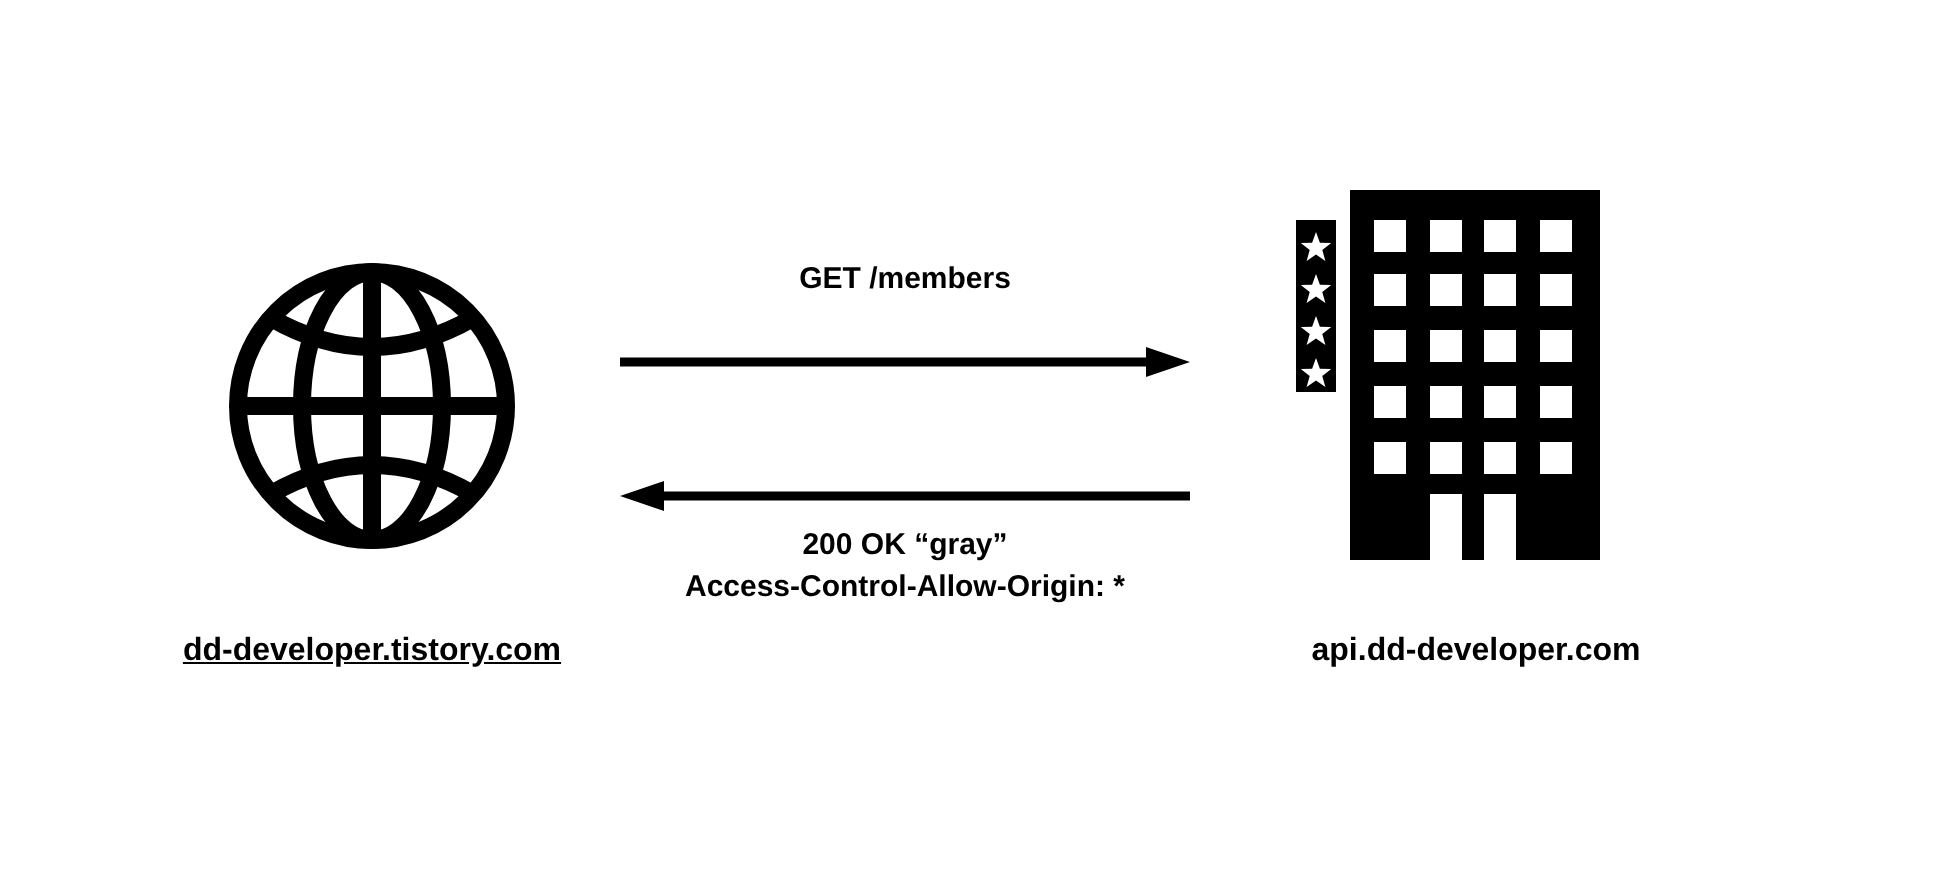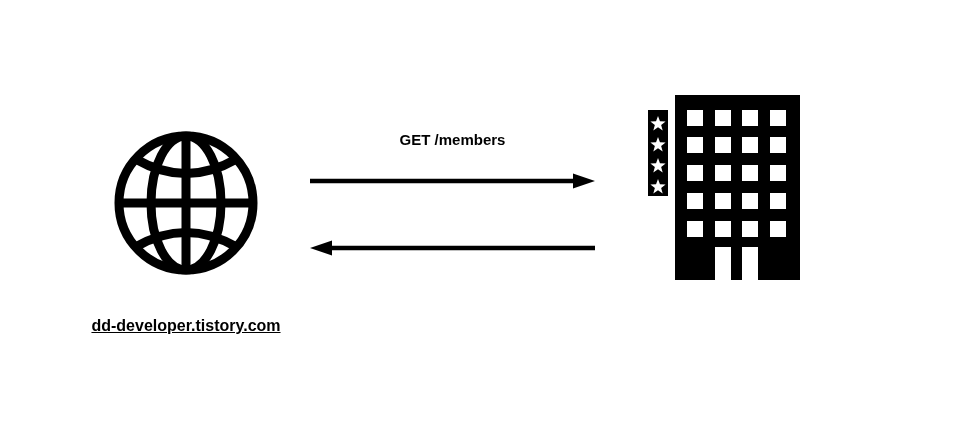--- a/index.html
+++ b/index.html
@@ -130,16 +130,21 @@
     </svg>
   </div>
 
   <div class="abs arrow arrow-response">
     <svg width="285" height="16" viewBox="0 0 285 16">
       <polygon points="22,0.5 0,8 22,15.5" fill="#000000"></polygon>
       <line x1="21" y1="8" x2="285" y2="8" stroke="#000000" stroke-width="4.5"></line>
     </svg>
   </div>
 
+  <div class="abs msg msg-response">
+    <div>200 OK “gray”</div>
+    <div>Access-Control-Allow-Origin: *</div>
+  </div>
 
   <div class="abs domain-label client-label">dd-developer.tistory.com</div>
+  <div class="abs domain-label server-label">api.dd-developer.com</div>
 
 </div>
 
 </body></html>

